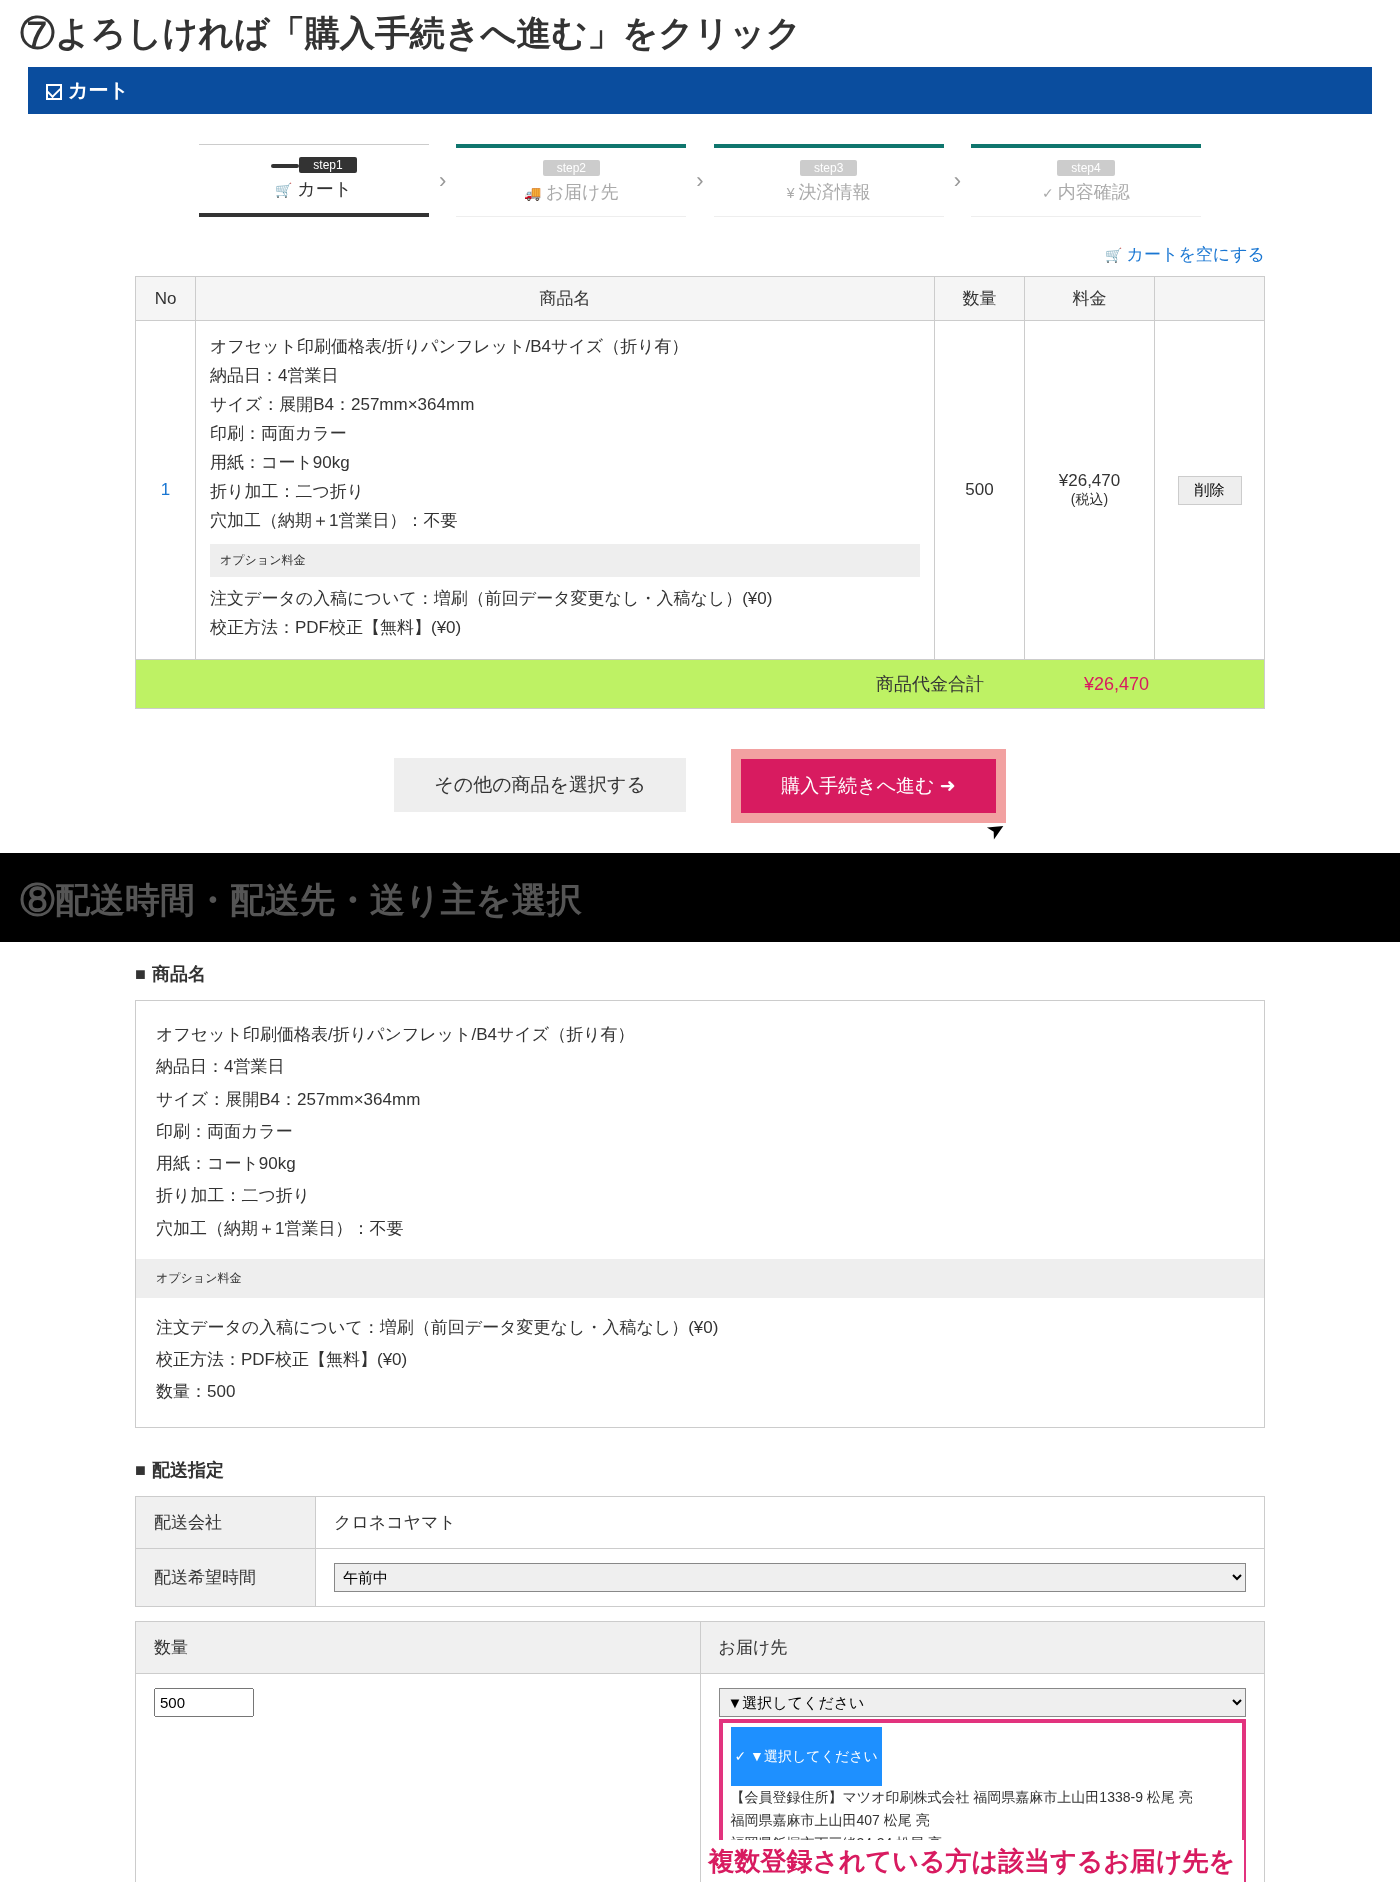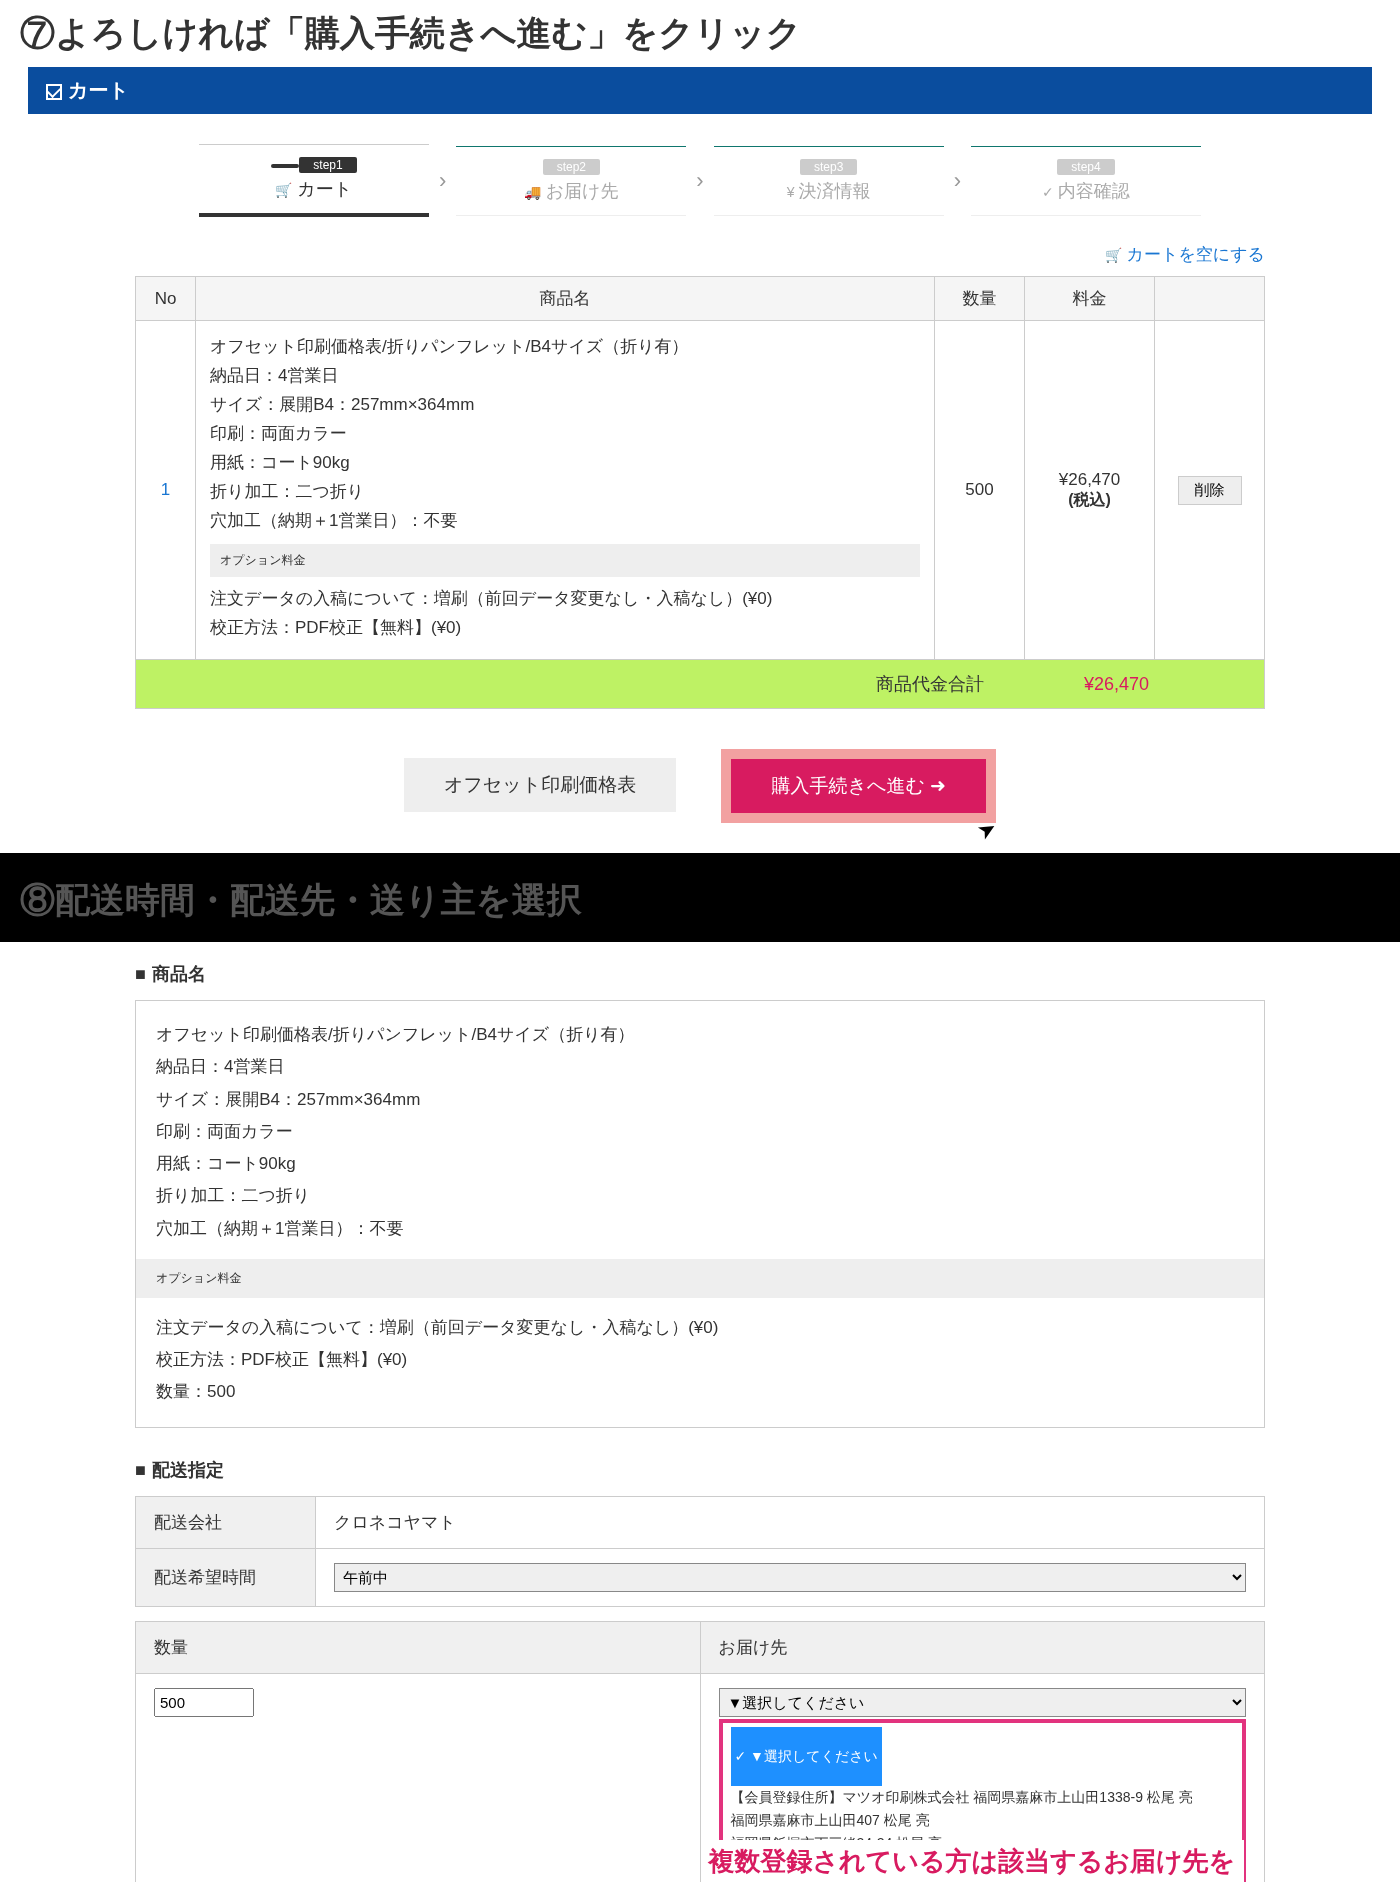--- a/index.html
+++ b/index.html
@@ -10,21 +10,21 @@
   .check::after { content:""; position:absolute; left:2px; top:-1px; width:6px; height:10px; border-right:2px solid #fff; border-bottom:2px solid #fff; transform:rotate(45deg);}
   .inner { width: 1130px; margin: 0 auto; }
   .steps { display: flex; align-items: center; justify-content: center; margin-bottom: 20px;}
   .step { width: 230px; text-align: center; padding: 12px 0; border-bottom: 4px solid transparent; color: #aaa; font-size: 18px;}
   .step.active { color: #333; border-bottom-color: #333; border-top:1px solid #ccc;}
   .step .badge { display:block; font-size:13px; margin-bottom:4px; }
   .step.active .badge::before { content: ""; display:inline-block; background:#333; color:#fff; border-radius:10px; padding:2px 14px; font-size:11px; vertical-align:middle;}
   .step.active .badge { color:#fff;}
   .step .badge span{ display:inline-block; background:#333; color:#fff; border-radius:2px; padding:1px 14px; font-size:12px;}
   .step.inactive .badge span{ background:#ccc; color:#fff;}
-  .step.inactive { border-top:1px solid #0f766e; border-bottom:1px solid #eee;}
+  .step.inactive { border-top:4px solid #0f766e; border-bottom:1px solid #eee;}
   .chev { color:#999; font-size:22px; padding:0 10px;}
   .empty-link { text-align: right; font-size: 17px; padding: 6px 0 10px 0;}
   .empty-link a { color: #1976d2; text-decoration:none;}
   .cart-icon::before { content: "\1F6D2"; font-size:14px; margin-right:4px;}
   table.cart { width: 100%; border-collapse: collapse; font-size: 17px;}
   table.cart th { border:1px solid #ccc; background:#f5f5f5; padding:10px; font-weight:normal;}
   table.cart td { border:1px solid #ccc; padding:14px 14px; vertical-align: middle;}
   table.cart td.num { text-align:center; width:60px; color:#1976d2;}
   table.cart td.qty { text-align:center; width:90px;}
   table.cart td.price { text-align:center; width:130px;}
@@ -111,36 +111,36 @@
         <div class="desc-line">用紙：コート90kg</div>
         <div class="desc-line">折り加工：二つ折り</div>
         <div class="desc-line">穴加工（納期＋1営業日）：不要</div>
         <div class="opt-bar">オプション料金</div>
         <div class="desc-line">注文データの入稿について：増刷（前回データ変更なし・入稿なし）(¥0)</div>
         <div class="desc-line">校正方法：PDF校正【無料】(¥0)</div>
       </td>
       <td class="qty">500</td>
       <td class="price">
         <div>¥26,470</div>
-        <div style="font-size:16px;font-weight:bold;">(税込)</div>
+        <div style="font-size:14px;">(税込)</div>
       </td>
       <td class="act">
         <button class="del-btn">削除</button>
       </td>
     </tr>
   </tbody>
     </table>
   <div class="totals">
     <span>商品代金合計</span>
     <span class="amt">¥26,470</span>
     <span style="display:inline-block;width:90px;"></span>
   </div>
 
   <div class="btn-row">
-    <button class="btn-other">オフセット印刷価格表</button>
+    <button class="btn-other">その他の商品を選択する</button>
     <span class="btn-proceed-wrap cursor">
       <button class="btn-proceed">購入手続きへ進む ➜</button>
     </span>
   </div>
 </div>
 
 <div class="black-band">⑧配送時間・配送先・送り主を選択</div>
 
 <div class="inner">
   <div class="sec-title">商品名</div>

